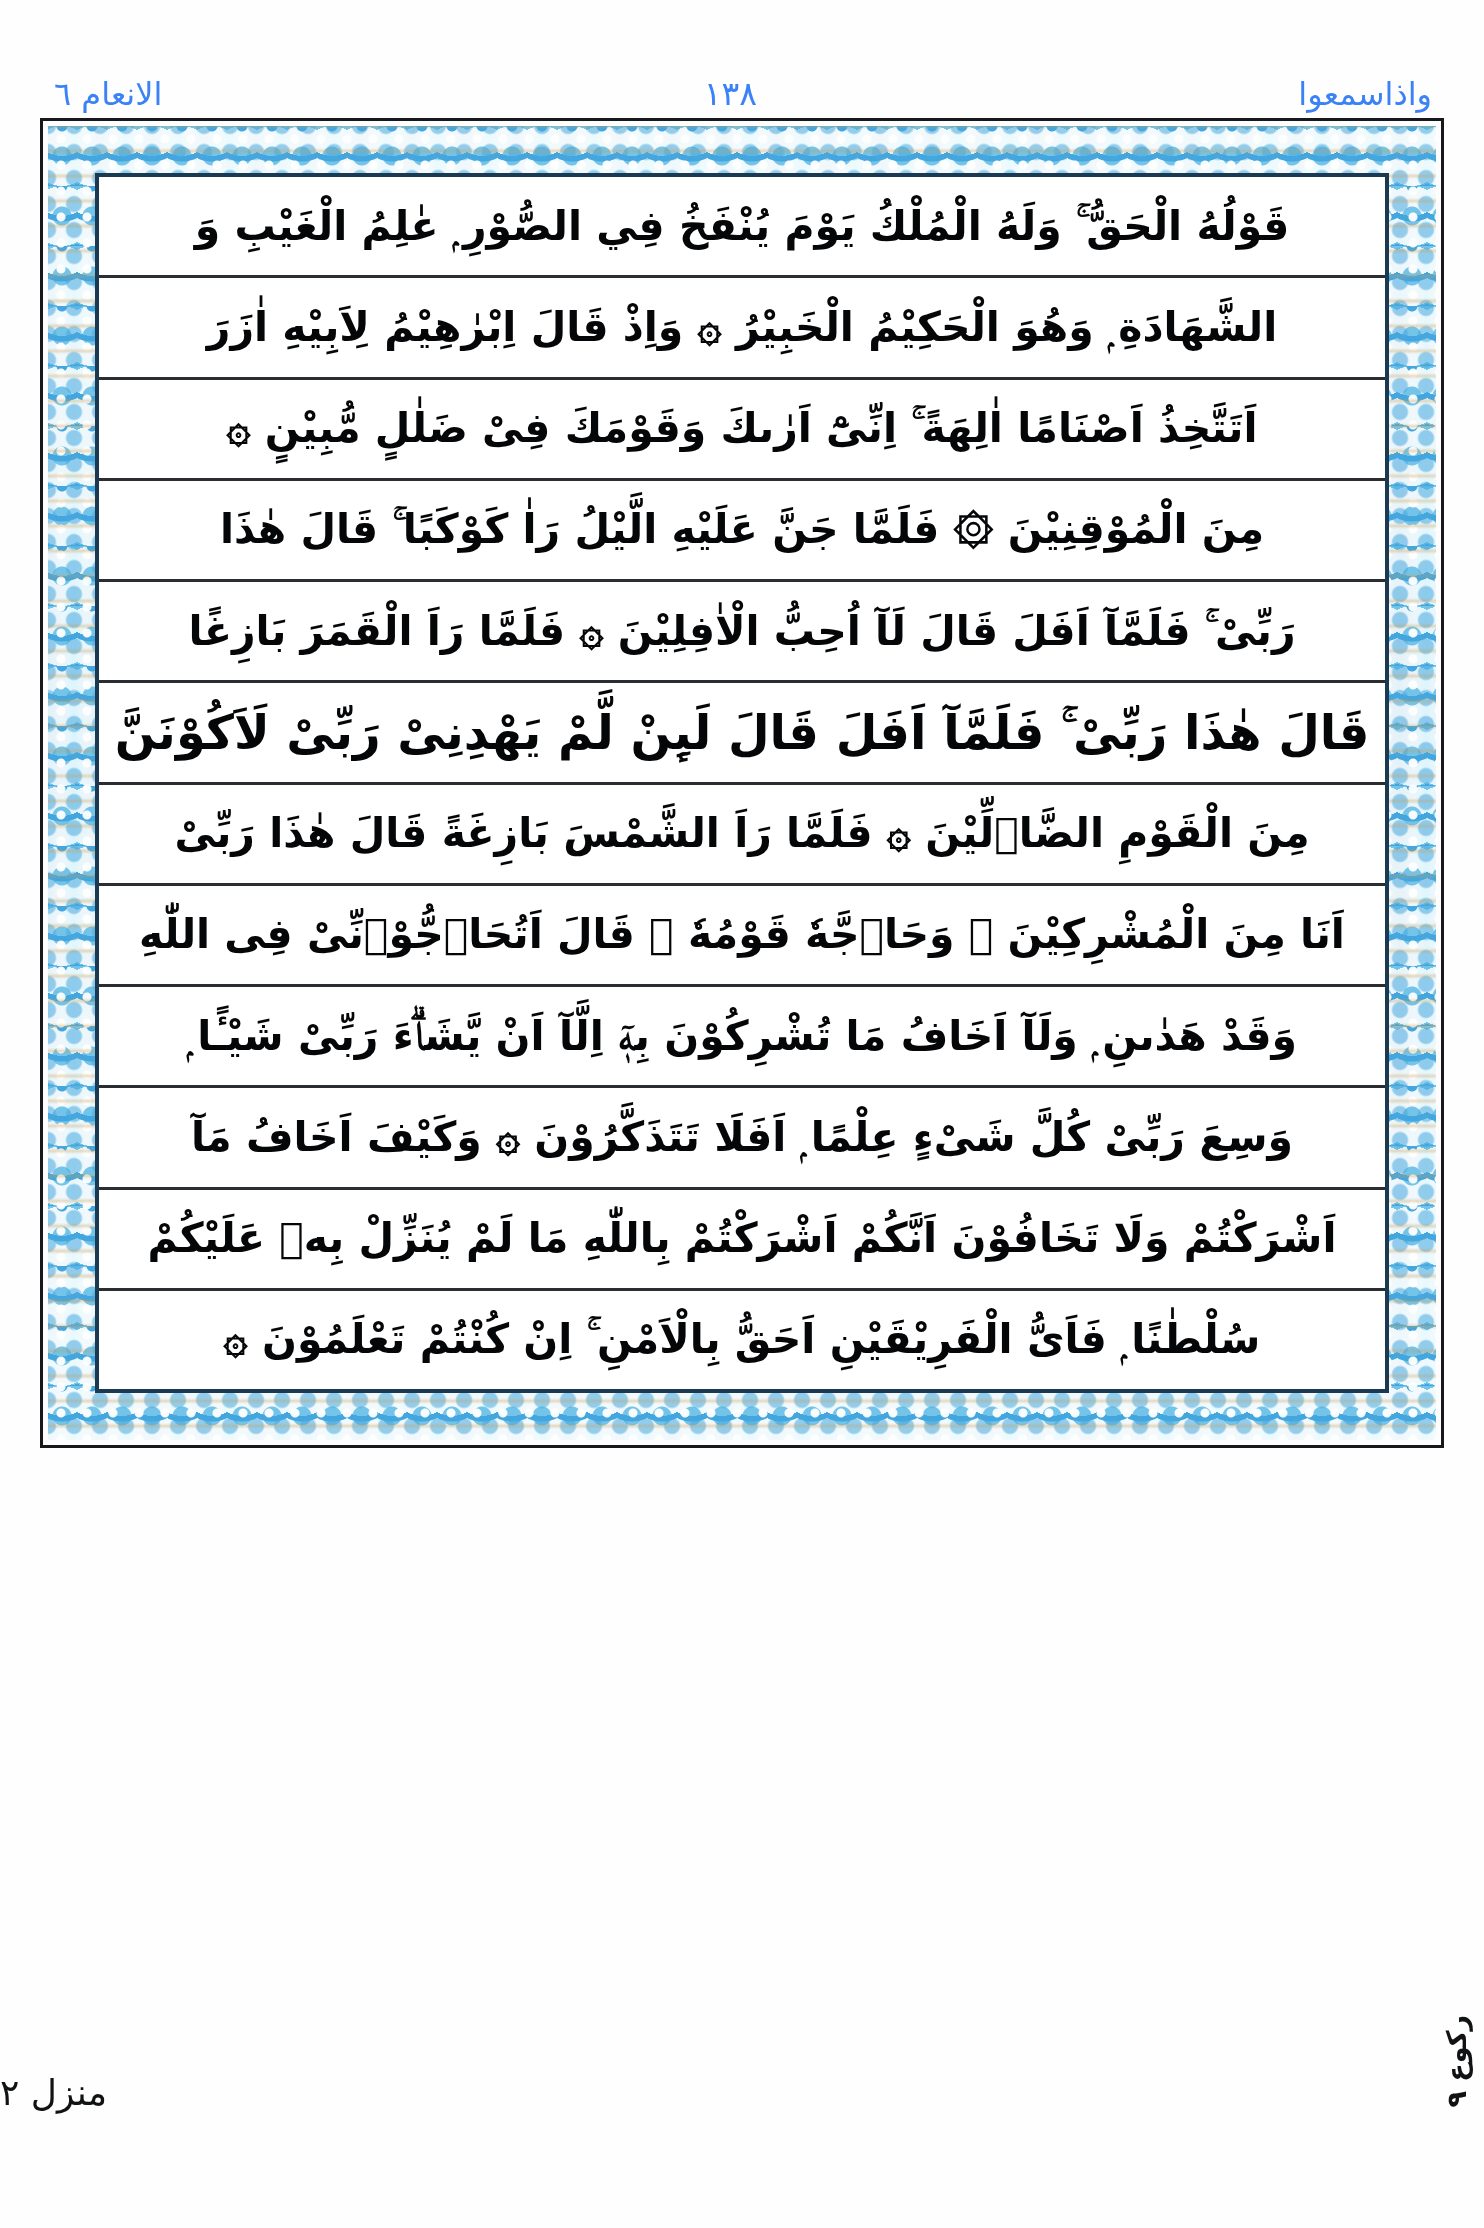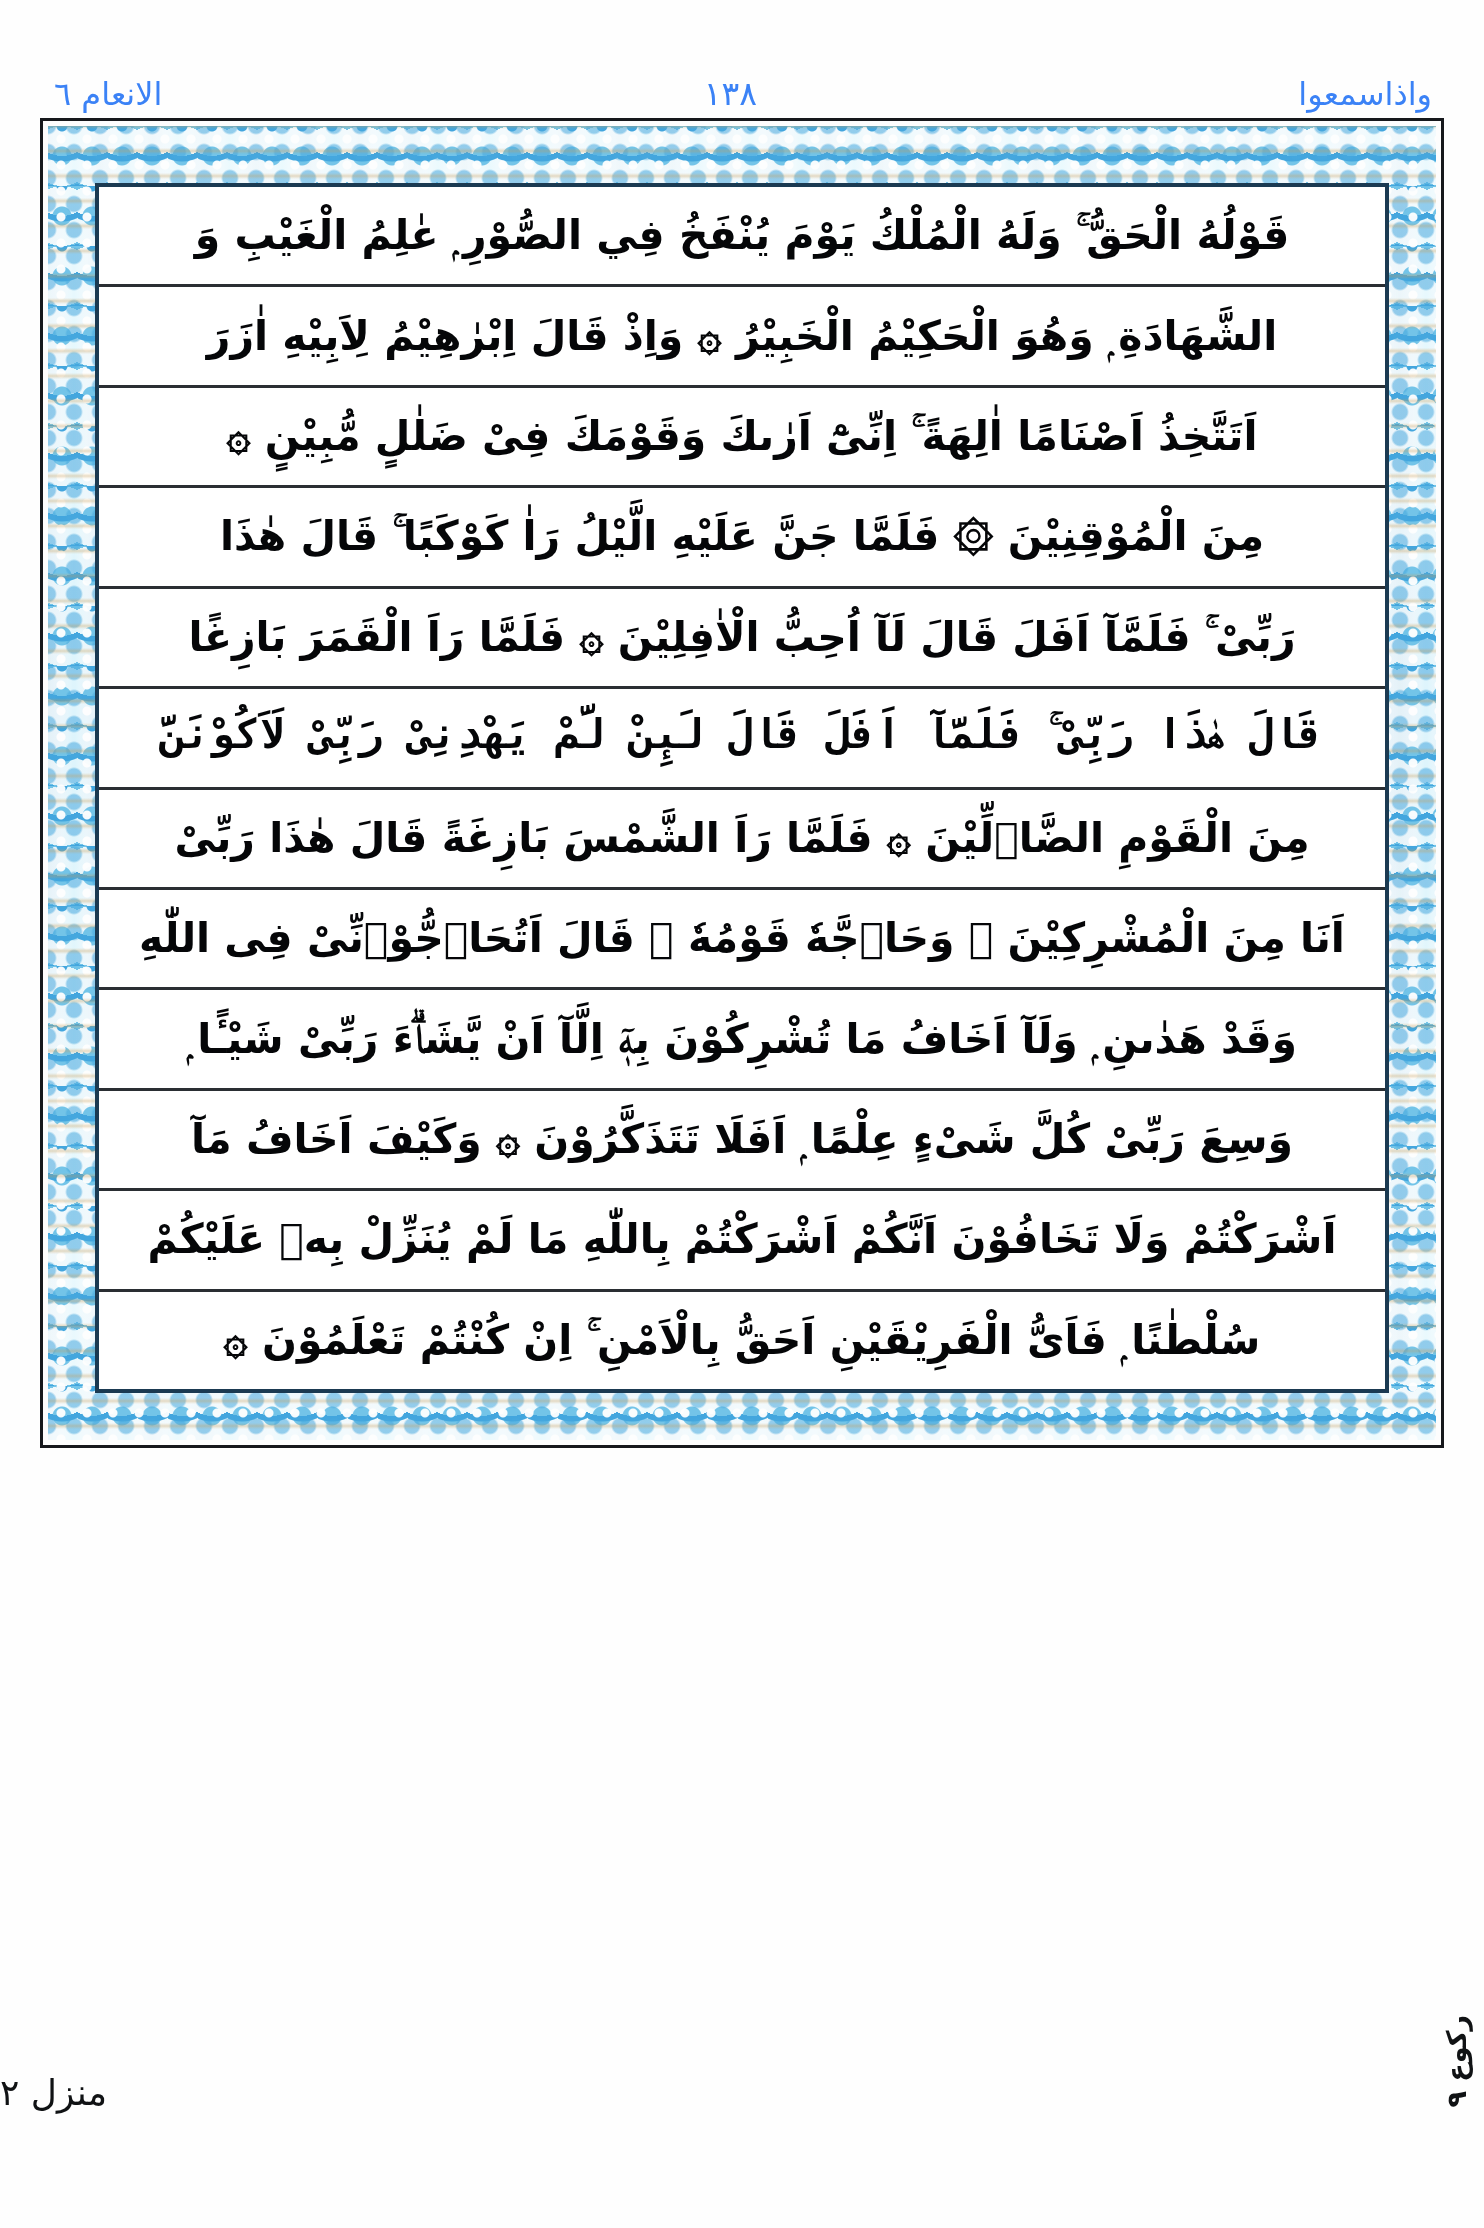--- a/index.html
+++ b/index.html
@@ -106,21 +106,20 @@
   .frame-inner {
     position: absolute;
     top: 52px;
     left: 52px;
     right: 52px;
     bottom: 52px;
     box-sizing: border-box;
     border: 4px solid #1b3a52;
     background: #ffffff;
     overflow: hidden;
-    margin-top: 10px;
   }
 
   .text-block {
     position: absolute;
     inset: 0;
     display: flex;
     flex-direction: column;
   }
 
   .q-line {
@@ -208,21 +207,21 @@
         <div class="q-line">
           <div class="q-text" style="font-size: 41px;">اَتَتَّخِذُ اَصْنَامًا اٰلِهَةً ۚ اِنِّىْٓ اَرٰىكَ وَقَوْمَكَ فِىْ ضَلٰلٍ مُّبِيْنٍ ۞</div>
         </div>
         <div class="q-line">
           <div class="q-text" style="font-size: 41px;">مِنَ الْمُوْقِنِيْنَ ۞ فَلَمَّا جَنَّ عَلَيْهِ الَّيْلُ رَاٰ كَوْكَبًا ۚ قَالَ هٰذَا</div>
         </div>
         <div class="q-line">
           <div class="q-text" style="font-size: 41px;">رَبِّىْ ۚ فَلَمَّآ اَفَلَ قَالَ لَآ اُحِبُّ الْاٰفِلِيْنَ ۞ فَلَمَّا رَاَ الْقَمَرَ بَازِغًا</div>
         </div>
         <div class="q-line">
-          <div class="q-text" style="font-size: 41px; font-family: Liberation Mono, monospace;">قَالَ هٰذَا رَبِّىْ ۚ فَلَمَّآ اَفَلَ قَالَ لَىِٕنْ لَّمْ يَهْدِنِىْ رَبِّىْ لَاَكُوْنَنَّ</div>
+          <div class="q-text" style="font-size: 48px;">قَالَ هٰذَا رَبِّىْ ۚ فَلَمَّآ اَفَلَ قَالَ لَىِٕنْ لَّمْ يَهْدِنِىْ رَبِّىْ لَاَكُوْنَنَّ</div>
         </div>
         <div class="q-line">
           <div class="q-text" style="font-size: 41px;">مِنَ الْقَوْمِ الضَّاۗلِّيْنَ ۞ فَلَمَّا رَاَ الشَّمْسَ بَازِغَةً قَالَ هٰذَا رَبِّىْ</div>
         </div>
         <div class="q-line">
           <div class="q-text" style="font-size: 41px;">اَنَا مِنَ الْمُشْرِكِيْنَ ۞ وَحَاۗجَّهٗ قَوْمُهٗ ۭ قَالَ اَتُحَاۗجُّوْۗنِّىْ فِى اللّٰهِ</div>
         </div>
         <div class="q-line">
           <div class="q-text" style="font-size: 41px;">وَقَدْ هَدٰىنِ ۭ وَلَآ اَخَافُ مَا تُشْرِكُوْنَ بِهٖٓ اِلَّآ اَنْ يَّشَاۗءَ رَبِّىْ شَيْـًٔا ۭ</div>
         </div>

